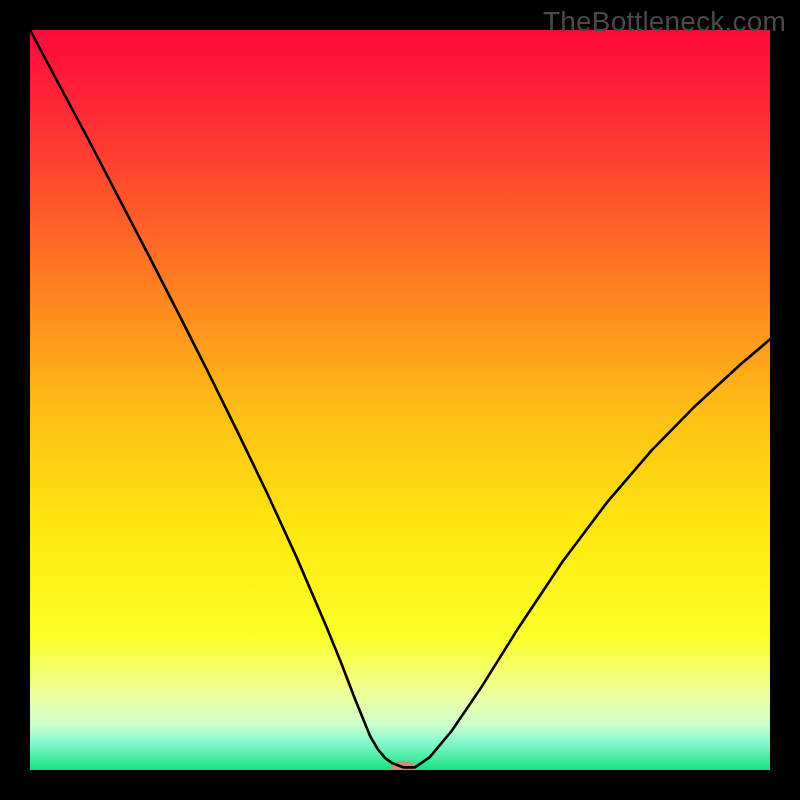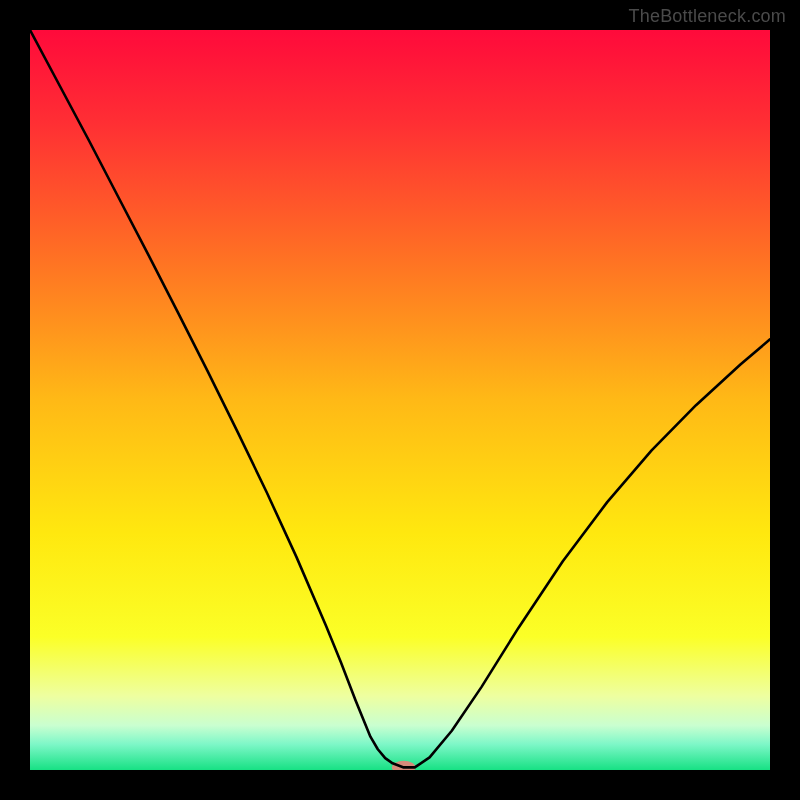--- a/index.html
+++ b/index.html
@@ -22,21 +22,21 @@
     left: 30px;
     top: 30px;
     width: 740px;
     height: 740px;
   }
   .watermark {
     position: absolute;
     top: 6px;
     right: 14px;
     color: #4a4a4a;
-    font-size: 18px;
+    font-size: 28px;
     font-weight: 500;
     letter-spacing: 0.2px;
     user-select: none;
     margin-left: 20px;
   }
   svg { display: block; }
 </style>
 </head>
 <body>
 

